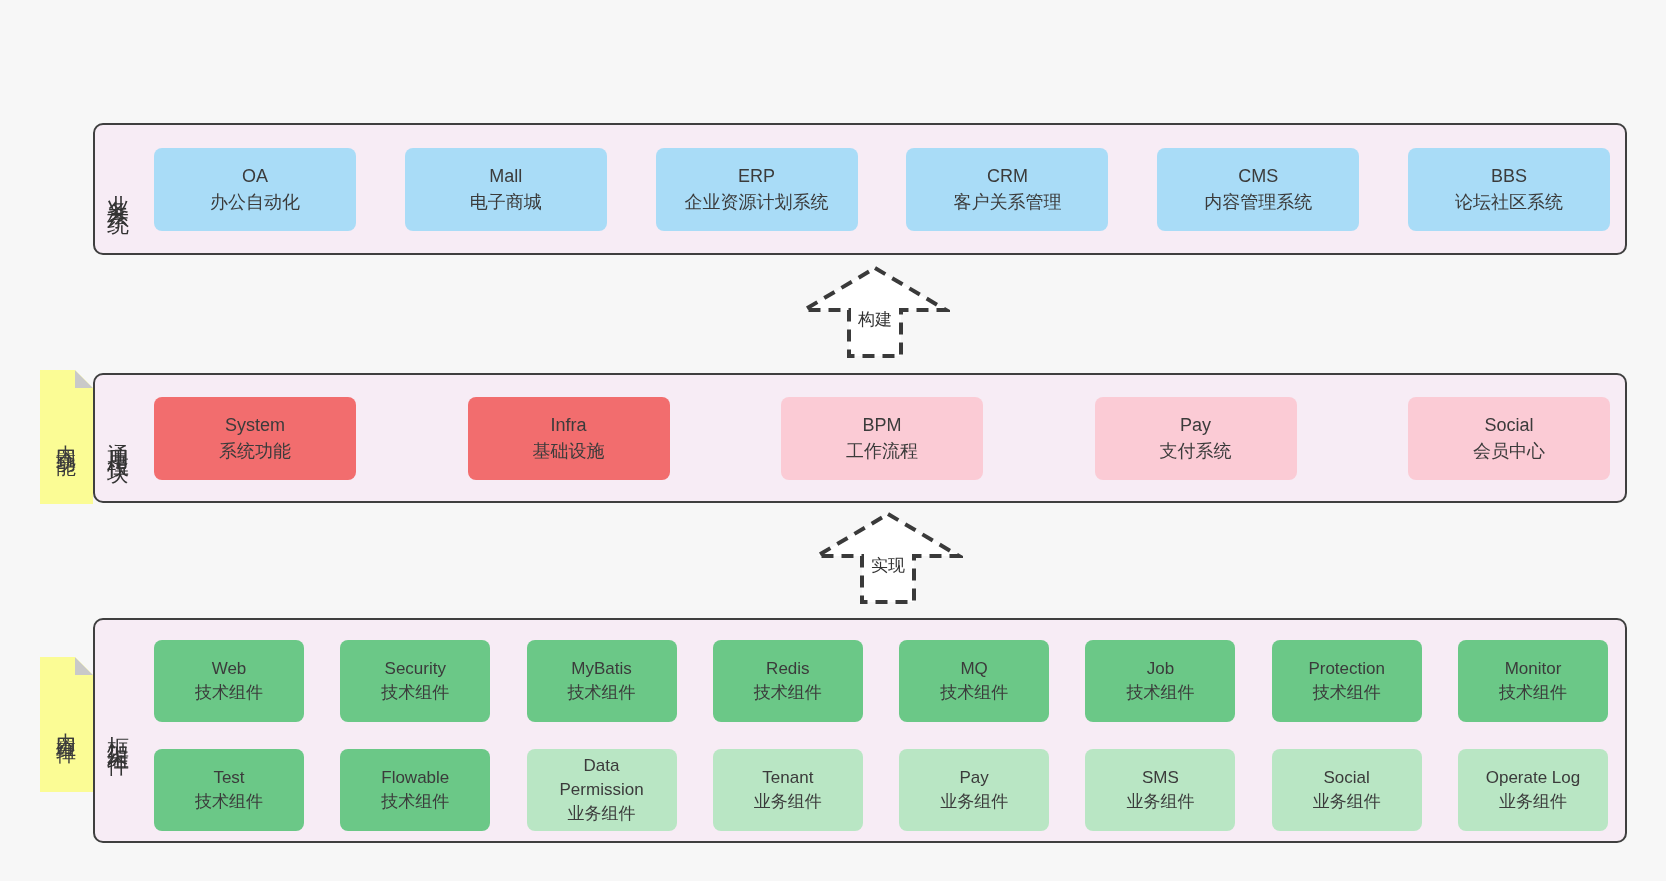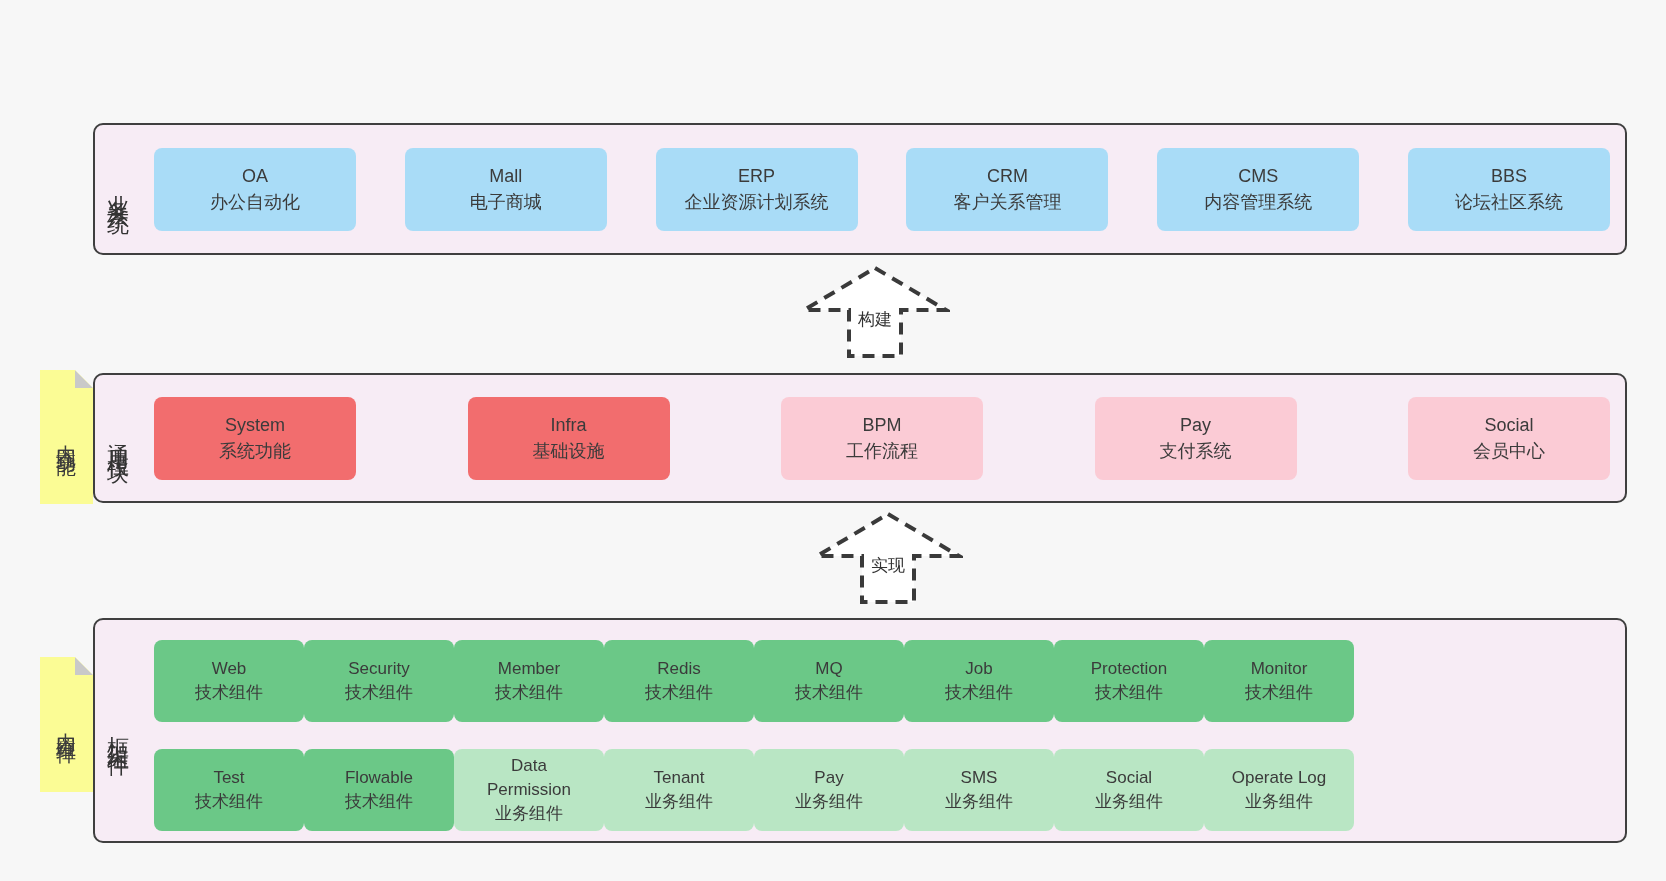--- a/index.html
+++ b/index.html
@@ -21,21 +21,21 @@
   #band-components{top:618px;height:225px;}
 
   .side-label{position:absolute;left:12px;top:50%;transform:translateY(-50%);
     writing-mode:vertical-rl;text-orientation:upright;font-size:22px;
     letter-spacing:6px;color:#333;line-height:1;}
 
   .boxes{position:absolute;left:59px;right:15px;top:0;height:100%;
     display:flex;align-items:center;justify-content:space-between;}
 
   .rows{position:absolute;left:59px;right:17px;top:0;height:100%;}
-  .row{display:flex;justify-content:flex-start;}
+  .row{display:flex;justify-content:space-between;}
   .row-1{margin-top:20px;}
   .row-2{margin-top:27px;}
 
   .box{border-radius:8px;display:flex;flex-direction:column;justify-content:center;
     text-align:center;color:var(--text);box-sizing:border-box;}
   .box.w6{width:202px;height:83px;font-size:18px;line-height:26px;}
   .box.w8{width:150px;height:82px;font-size:17px;line-height:24px;}
   .box.w8 .name{max-width:122px;margin:0 auto;}
 
   .blue{background:var(--blue);} .red{background:var(--red);} .pink{background:var(--pink);}
@@ -147,21 +147,21 @@
       <div class="row row-1" id="components-row-0">
           <div class="box w8 green">
             <div class="name">Web</div>
             <div class="desc">技术组件</div>
           </div>
           <div class="box w8 green">
             <div class="name">Security</div>
             <div class="desc">技术组件</div>
           </div>
           <div class="box w8 green">
-            <div class="name">Member</div>
+            <div class="name">MyBatis</div>
             <div class="desc">技术组件</div>
           </div>
           <div class="box w8 green">
             <div class="name">Redis</div>
             <div class="desc">技术组件</div>
           </div>
           <div class="box w8 green">
             <div class="name">MQ</div>
             <div class="desc">技术组件</div>
           </div>

